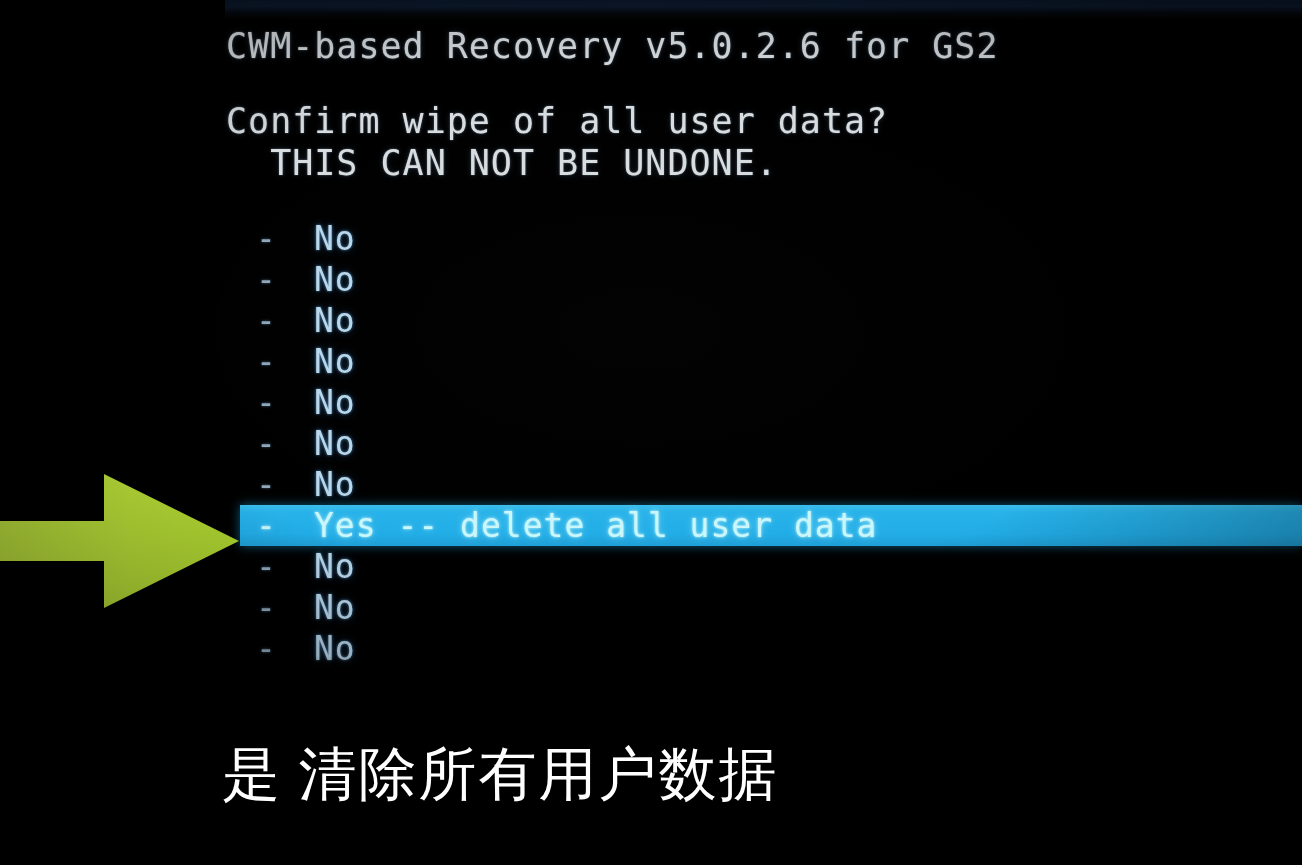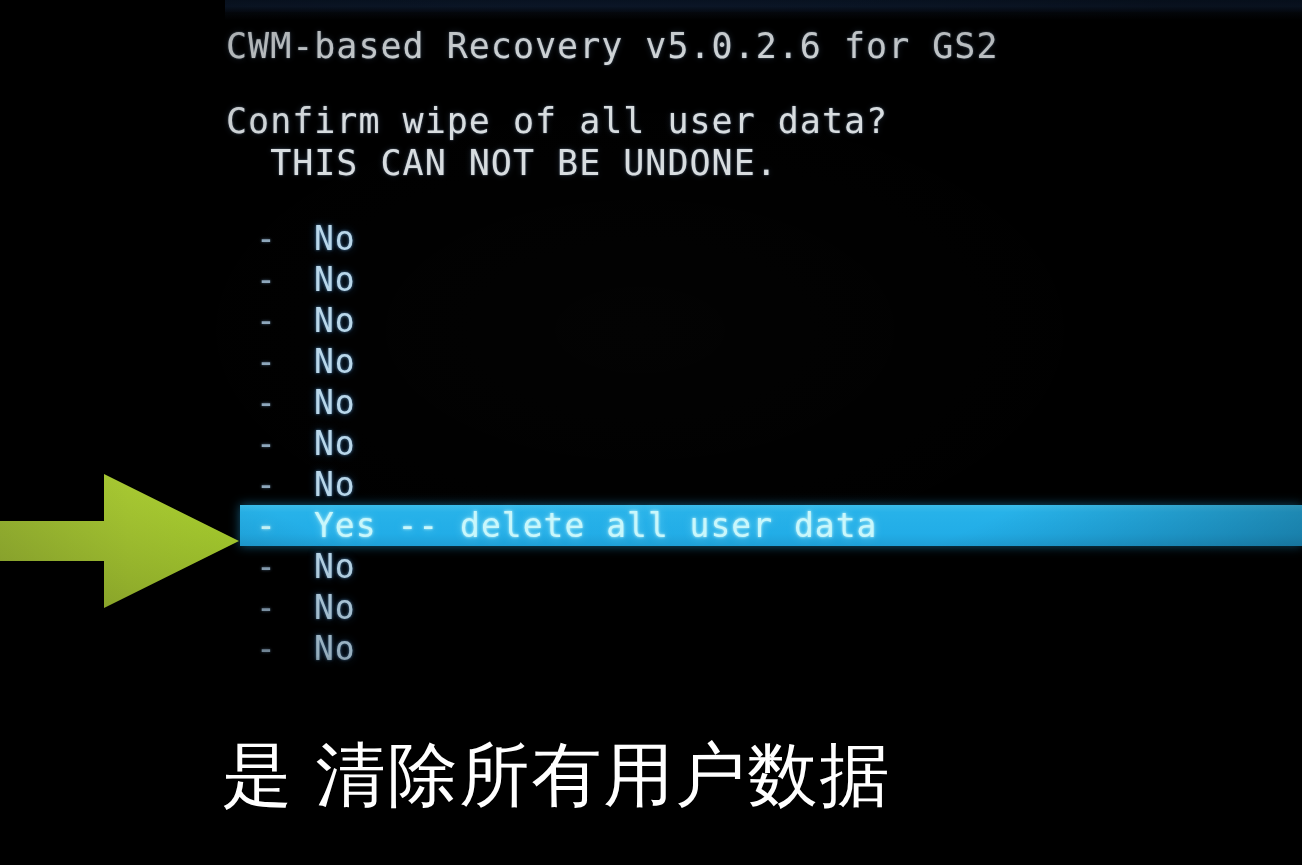--- a/index.html
+++ b/index.html
@@ -150,22 +150,22 @@
     width: 1302px;
     height: 165px;
     background: #000000;
   }
   #caption-text {
     position: absolute;
     left: 222px;
     top: 16px;
     width: 1060px;
     color: #ffffff;
-    font-family: Liberation Sans, sans-serif;
-    font-size: 70px;
+    font-family: Liberation Serif, serif;
+    font-size: 58px;
     line-height: 118px;
     white-space: pre;
     letter-spacing: 2px;
   }
 
   
   #console-vignette {
     position: absolute;
     left: 0; top: 0;
     width: 1302px; height: 700px;

